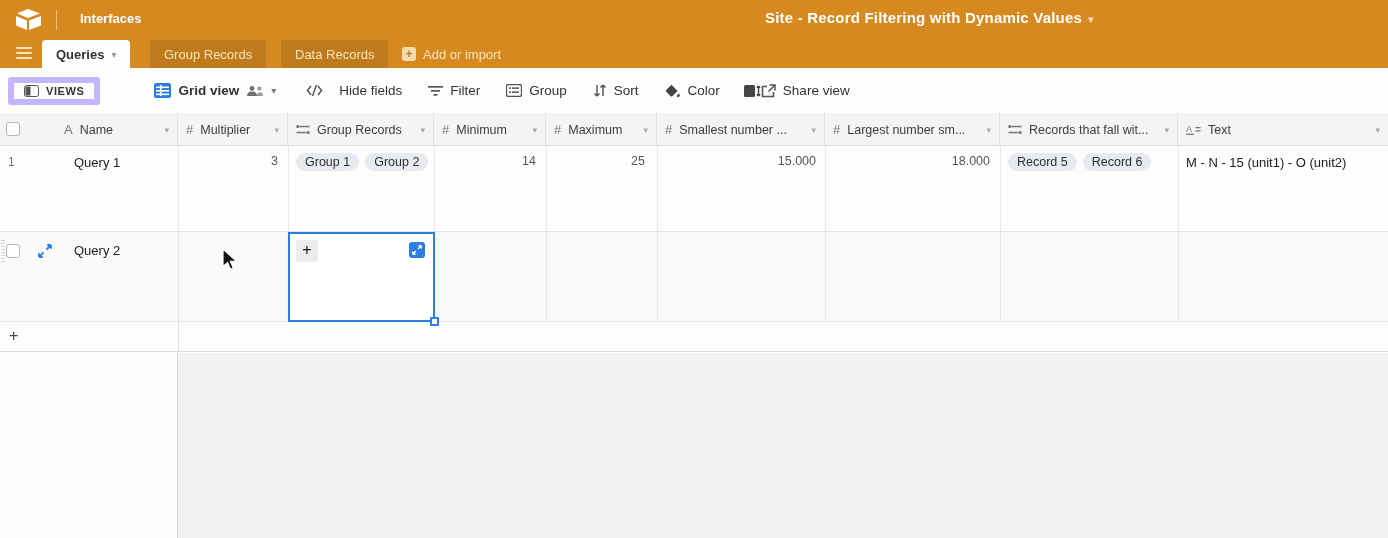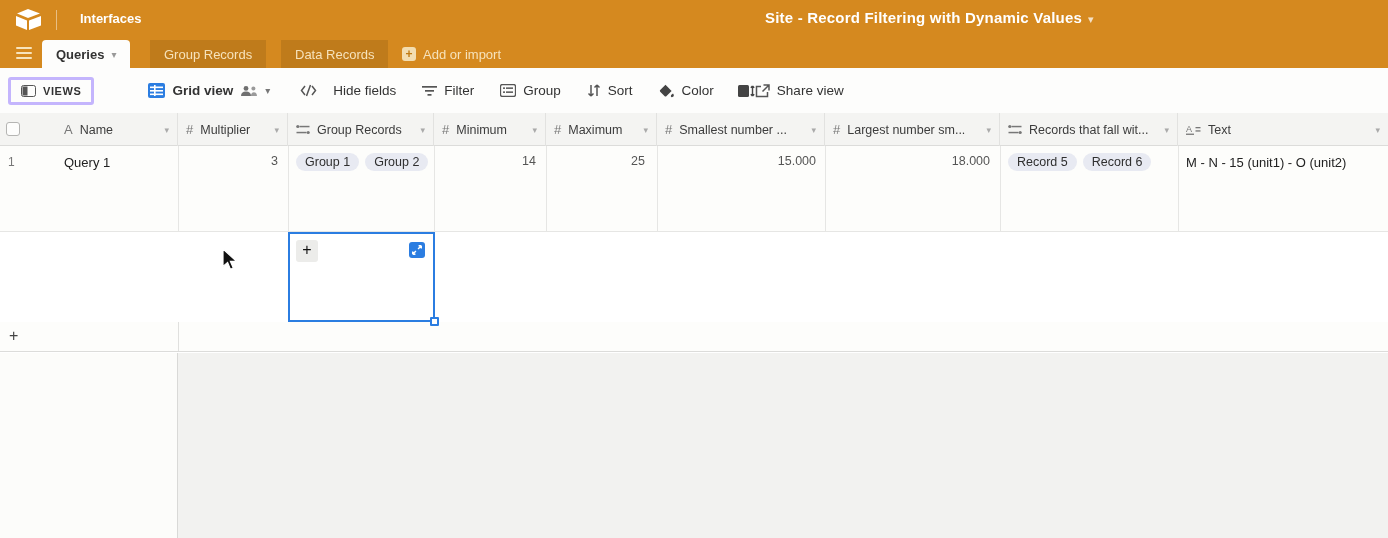--- a/index.html
+++ b/index.html
@@ -20,42 +20,42 @@
   .hamburger span { display:block; height:2px; margin-bottom:3px; background:#f7e4bd; border-radius:1px; }
   .tab { position:absolute; top:0; height:28px; display:flex; align-items:center; padding:0 14px; font-size:13px; color:#f6e2bb; font-weight:400; }
   .tab.active { background:#fdfdfc; color:#333; font-weight:700; border-radius:4px 4px 0 0; }
   .tab.active .tab-caret { color:#999; font-size:10px; margin-left:7px; }
   .tab.inactive { background:rgba(0,0,0,0.10); }
   .add-import { position:absolute; left:402px; top:0; height:28px; display:flex; align-items:center; gap:7px; font-size:13px; color:#f6e2bb; }
   .add-import .plusbox { width:14px; height:14px; border-radius:3px; background:#f3ddb0; color:#c07a12; font-size:12px; font-weight:700; line-height:14px; text-align:center; }
 
   
   .toolbar { position:absolute; left:0; top:68px; width:1388px; height:45px; background:#fdfdfc; display:flex; align-items:center; }
-  .views-btn { display:flex; align-items:center; gap:7px; margin-left:8px; height:28px; padding:0 10px; border:3px solid #c4b5fd; border-radius:3px; font-size:11px; font-weight:700; letter-spacing:0.6px; color:#333; background:#fdfdfc; cursor:pointer; }
+  .views-btn { display:flex; align-items:center; gap:7px; margin-left:8px; height:28px; padding:0 10px; border:6px solid #c4b5fd; border-radius:3px; font-size:11px; font-weight:700; letter-spacing:0.6px; color:#333; background:#fdfdfc; cursor:pointer; }
   .gridview-group { display:flex; align-items:center; gap:7px; margin-left:22px; cursor:pointer;padding-left:32px; }
   .gridview-group .gv-label { font-size:13.5px; font-weight:700; color:#333; }
   .tb-caret { color:#777; font-size:10px; }
   .tb-btn { display:flex; align-items:center; gap:7px; font-size:13.5px; color:#333; cursor:pointer; }
   .tb-icon { color:#555; }
   .toolbar .sp1{margin-left:30px;gap:16px;} .toolbar .sp2{margin-left:26px;} .toolbar .sp3{margin-left:26px;}
   .toolbar .sp4{margin-left:26px;text-align:right;} .toolbar .sp5{margin-left:26px;} .toolbar .sp6{margin-left:24px;} .toolbar .sp7{}
 
   
   .grid-header { position:absolute; left:0; top:113px; width:1388px; height:33px; background:#f4f4f2; border-bottom:1px solid #dcdcda; }
   .hcell { position:absolute; top:0; height:33px; display:flex; align-items:center; padding:0 8px; border-right:1px solid #e2e2e0; font-size:12.5px; color:#3c3c3c; }
   .hcell .ficon { margin-right:7px; color:#777; display:flex; align-items:center; }
   .hcell .hcaret { margin-left:auto; color:#aaa; font-size:9px; }
   .ficon-letter { font-size:13px; color:#777; font-weight:400; }
   .header-checkbox { position:absolute; left:6px; top:9px; width:14px; height:14px; border:1.5px solid #b5b5b3; border-radius:3px; background:#fdfdfc; cursor:pointer; }
 
   .gridrow { position:absolute; left:0; width:1388px; background:#fdfdfb; border-bottom:1px solid #e6e6e4; }
   .vline { position:absolute; top:0; bottom:0; width:1px; background:#e6e6e4; }
   .cellnum { position:absolute; top:8px; font-size:12.5px; color:#555; text-align:right; }
   .rownum { position:absolute; left:8px; top:9px; font-size:12px; color:#777; }
-  .namecell { position:absolute; left:64px; top:9px; font-size:13px; color:#222; }
+  .namecell { position:absolute; left:74px; top:9px; font-size:13px; color:#222; }
   .pill { display:inline-block; background:#e8eaf2; border-radius:11px; padding:2px 9px; font-size:12.5px; color:#2f2f2f; margin-right:6px; }
   .pillwrap { position:absolute; top:6px; }
   .textcell { position:absolute; left:1186px; top:7px; font-size:13px; color:#222; line-height:19px; }
 
   .row-checkbox { position:absolute; left:6px; top:12px; width:14px; height:14px; border:1.5px solid #b5b5b3; border-radius:3px; background:#fff; cursor:pointer; }
   .expand-icon { position:absolute; left:38px; top:12px; cursor:pointer; }
   .drag-dots { position:absolute; left:1px; top:8px; width:4px; height:22px;
      background:repeating-linear-gradient(0deg,#c9c9c7 0 1px,transparent 1px 3px); opacity:.8; }
 
   .addrow { position:absolute; left:0; top:322px; width:1388px; height:30px; background:#fdfdfb; border-bottom:1px solid #dcdcda; cursor:pointer; }
@@ -284,20 +284,35 @@
     <div class="cellnum" style="left:657px;width:159px;">15.000</div>
     <div class="cellnum" style="left:825px;width:165px;">18.000</div>
     <div class="pillwrap" style="left:1008px;">
       <span class="pill">Record 5</span><span class="pill">Record 6</span>
     </div>
     <div class="textcell">
       <div>M - N - 15 (unit1) - O (unit2)</div>
     </div>
   </div>
 
+  <div class="gridrow" style="top:232px;height:90px;background:#fafaf8;">
+    <div class="vline" style="left:178px;"></div>
+      <div class="vline" style="left:434px;"></div>
+    <div class="vline" style="left:546px;"></div>
+      <div class="vline" style="left:657px;"></div>
+    <div class="vline" style="left:825px;"></div>
+      <div class="vline" style="left:1000px;"></div>
+    <div class="vline" style="left:1178px;"></div>
+    <div class="drag-dots"></div>
+    <div class="row-checkbox"></div>
+    <svg class="expand-icon" width="14" height="14" viewBox="0 0 14 14">
+        <path d="M8.5 5.5 L13 1 M13 1 H9.2 M13 1 V4.8 M5.5 8.5 L1 13 M1 13 H4.8 M1 13 V9.2" fill="none" stroke="#2b7de1" stroke-width="1.8"></path>
+      </svg>
+    <div class="namecell" style="top:11px;">Query 2</div>
+  </div>
 
   <div class="sel-cell">
     <div class="sel-plus">+</div>
     <div class="sel-expand">
       <svg width="10" height="10" viewBox="0 0 14 14">
           <path d="M8.5 5.5 L13 1 M13 1 H9.2 M13 1 V4.8 M5.5 8.5 L1 13 M1 13 H4.8 M1 13 V9.2" fill="none" stroke="#fff" stroke-width="2"></path>
         </svg>
     </div>
     <div class="fill-handle"></div>
   </div>

